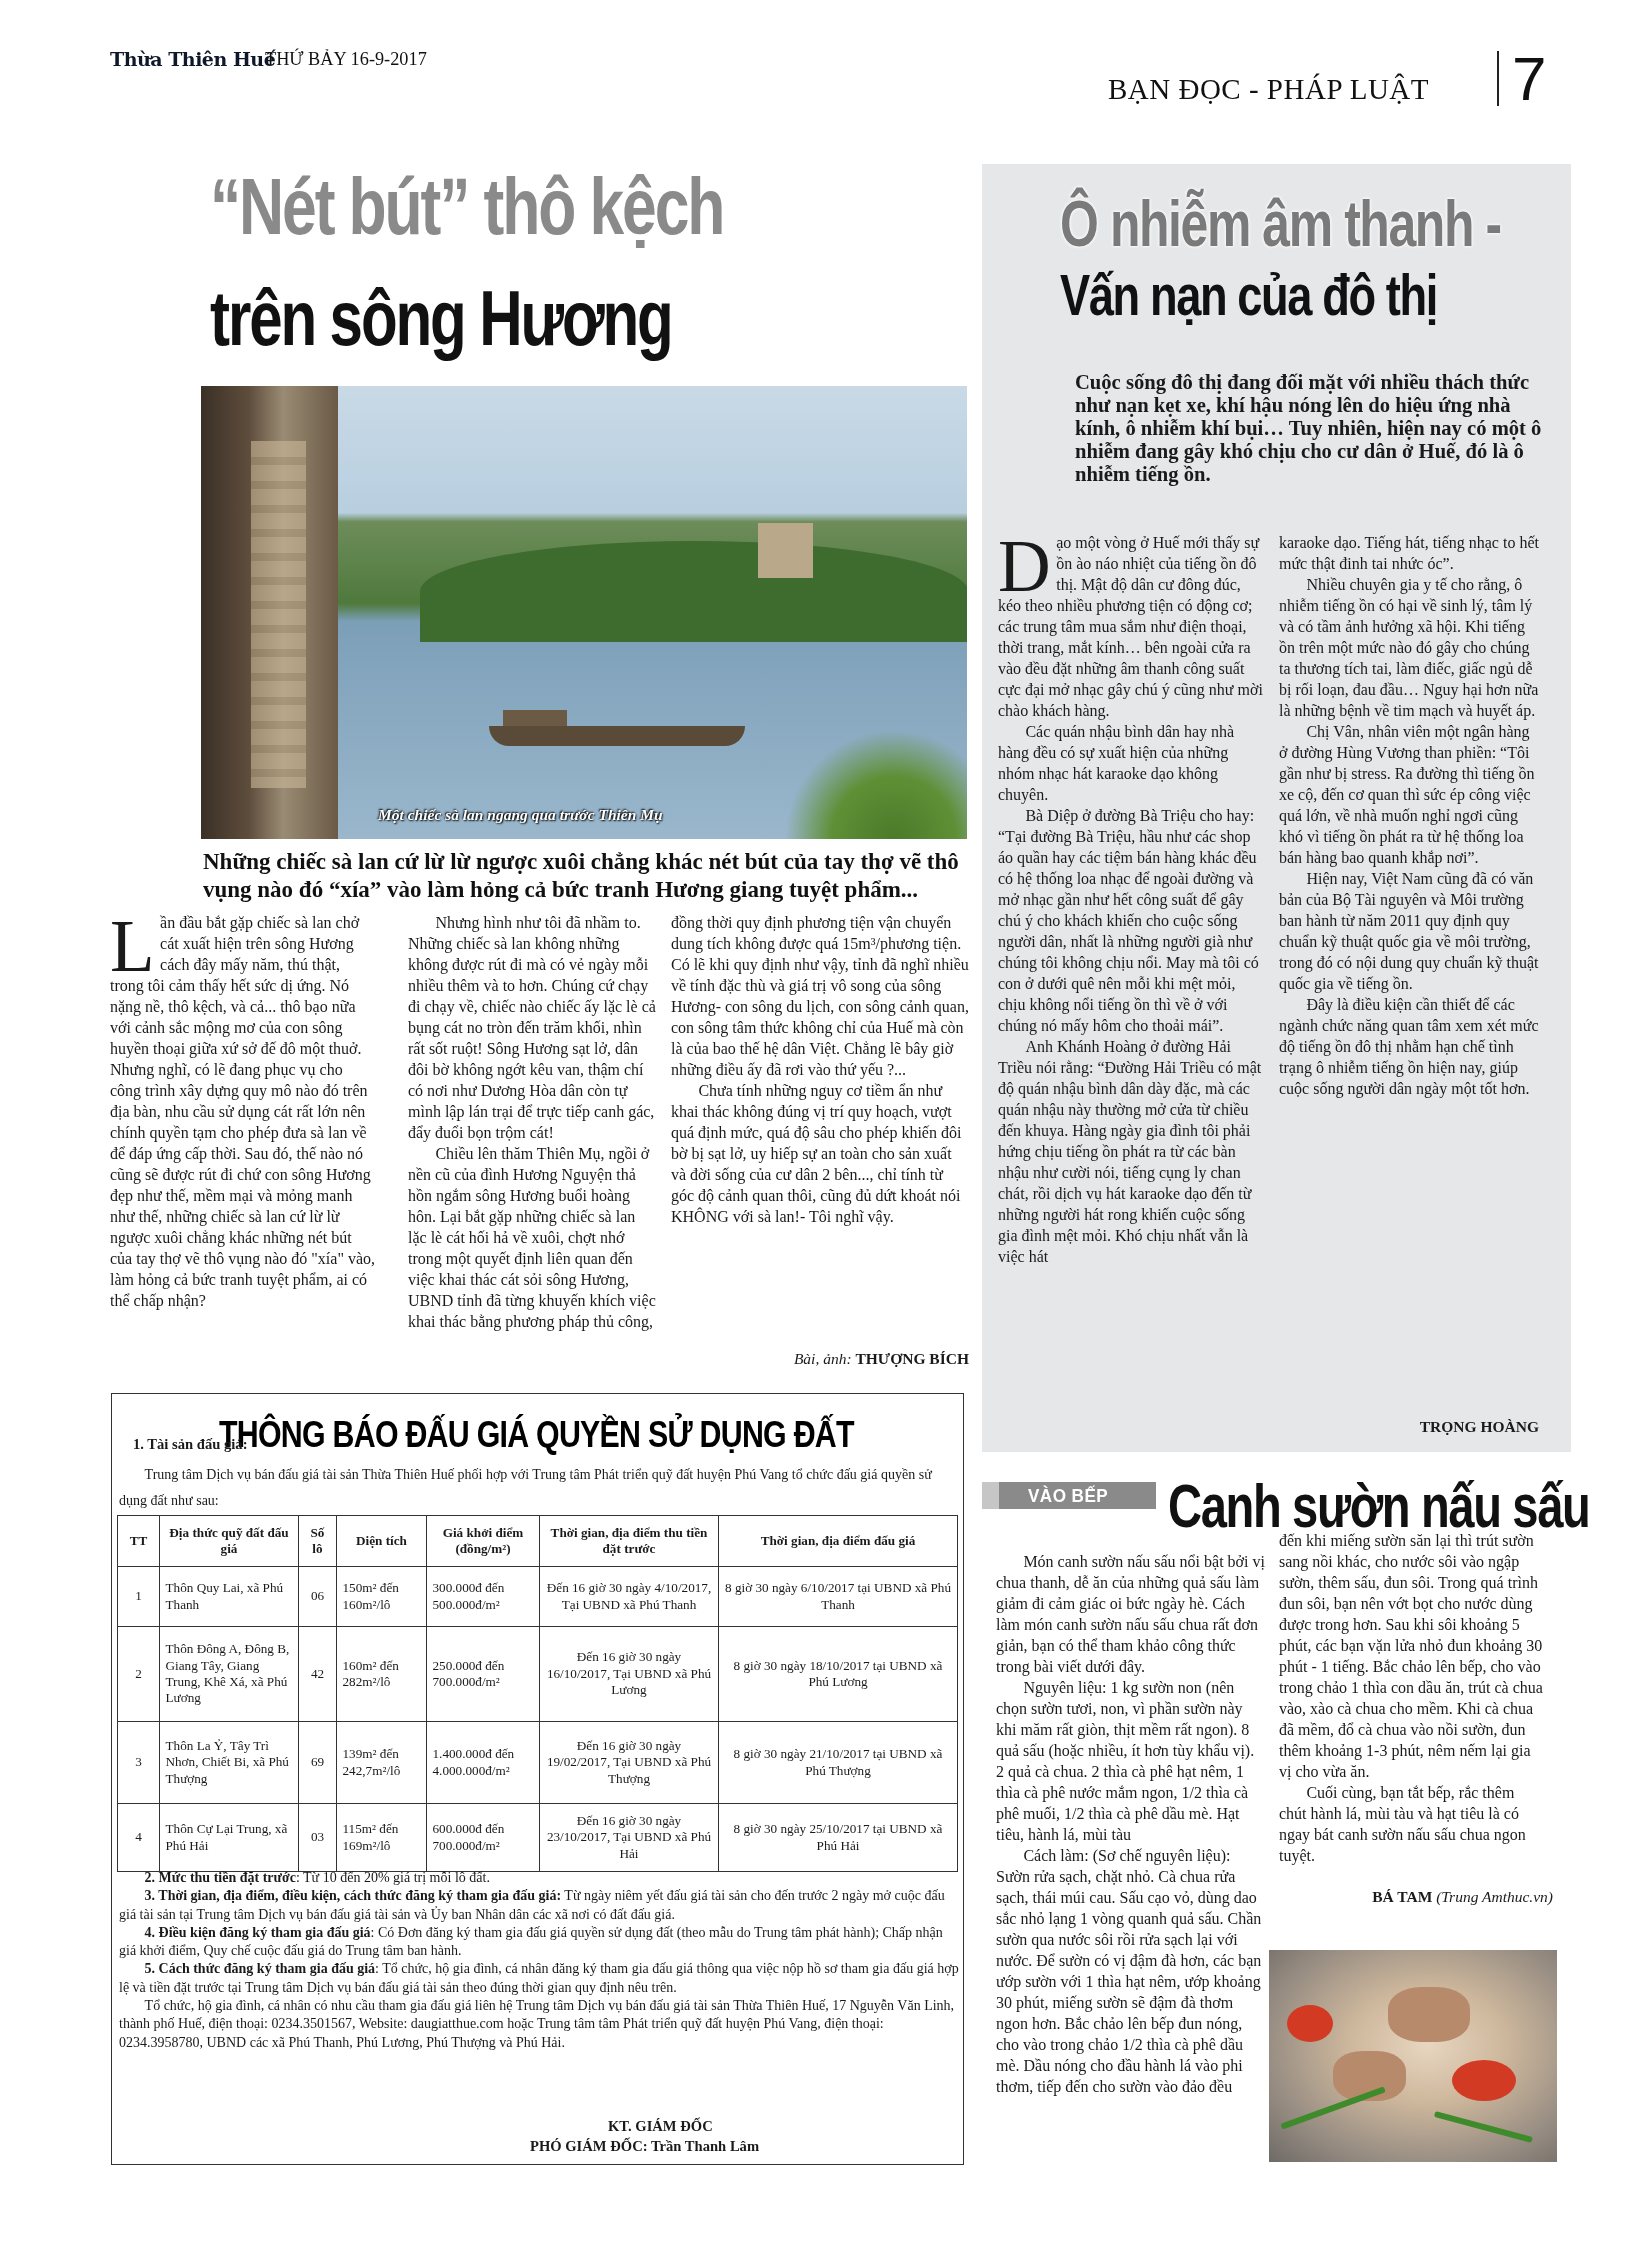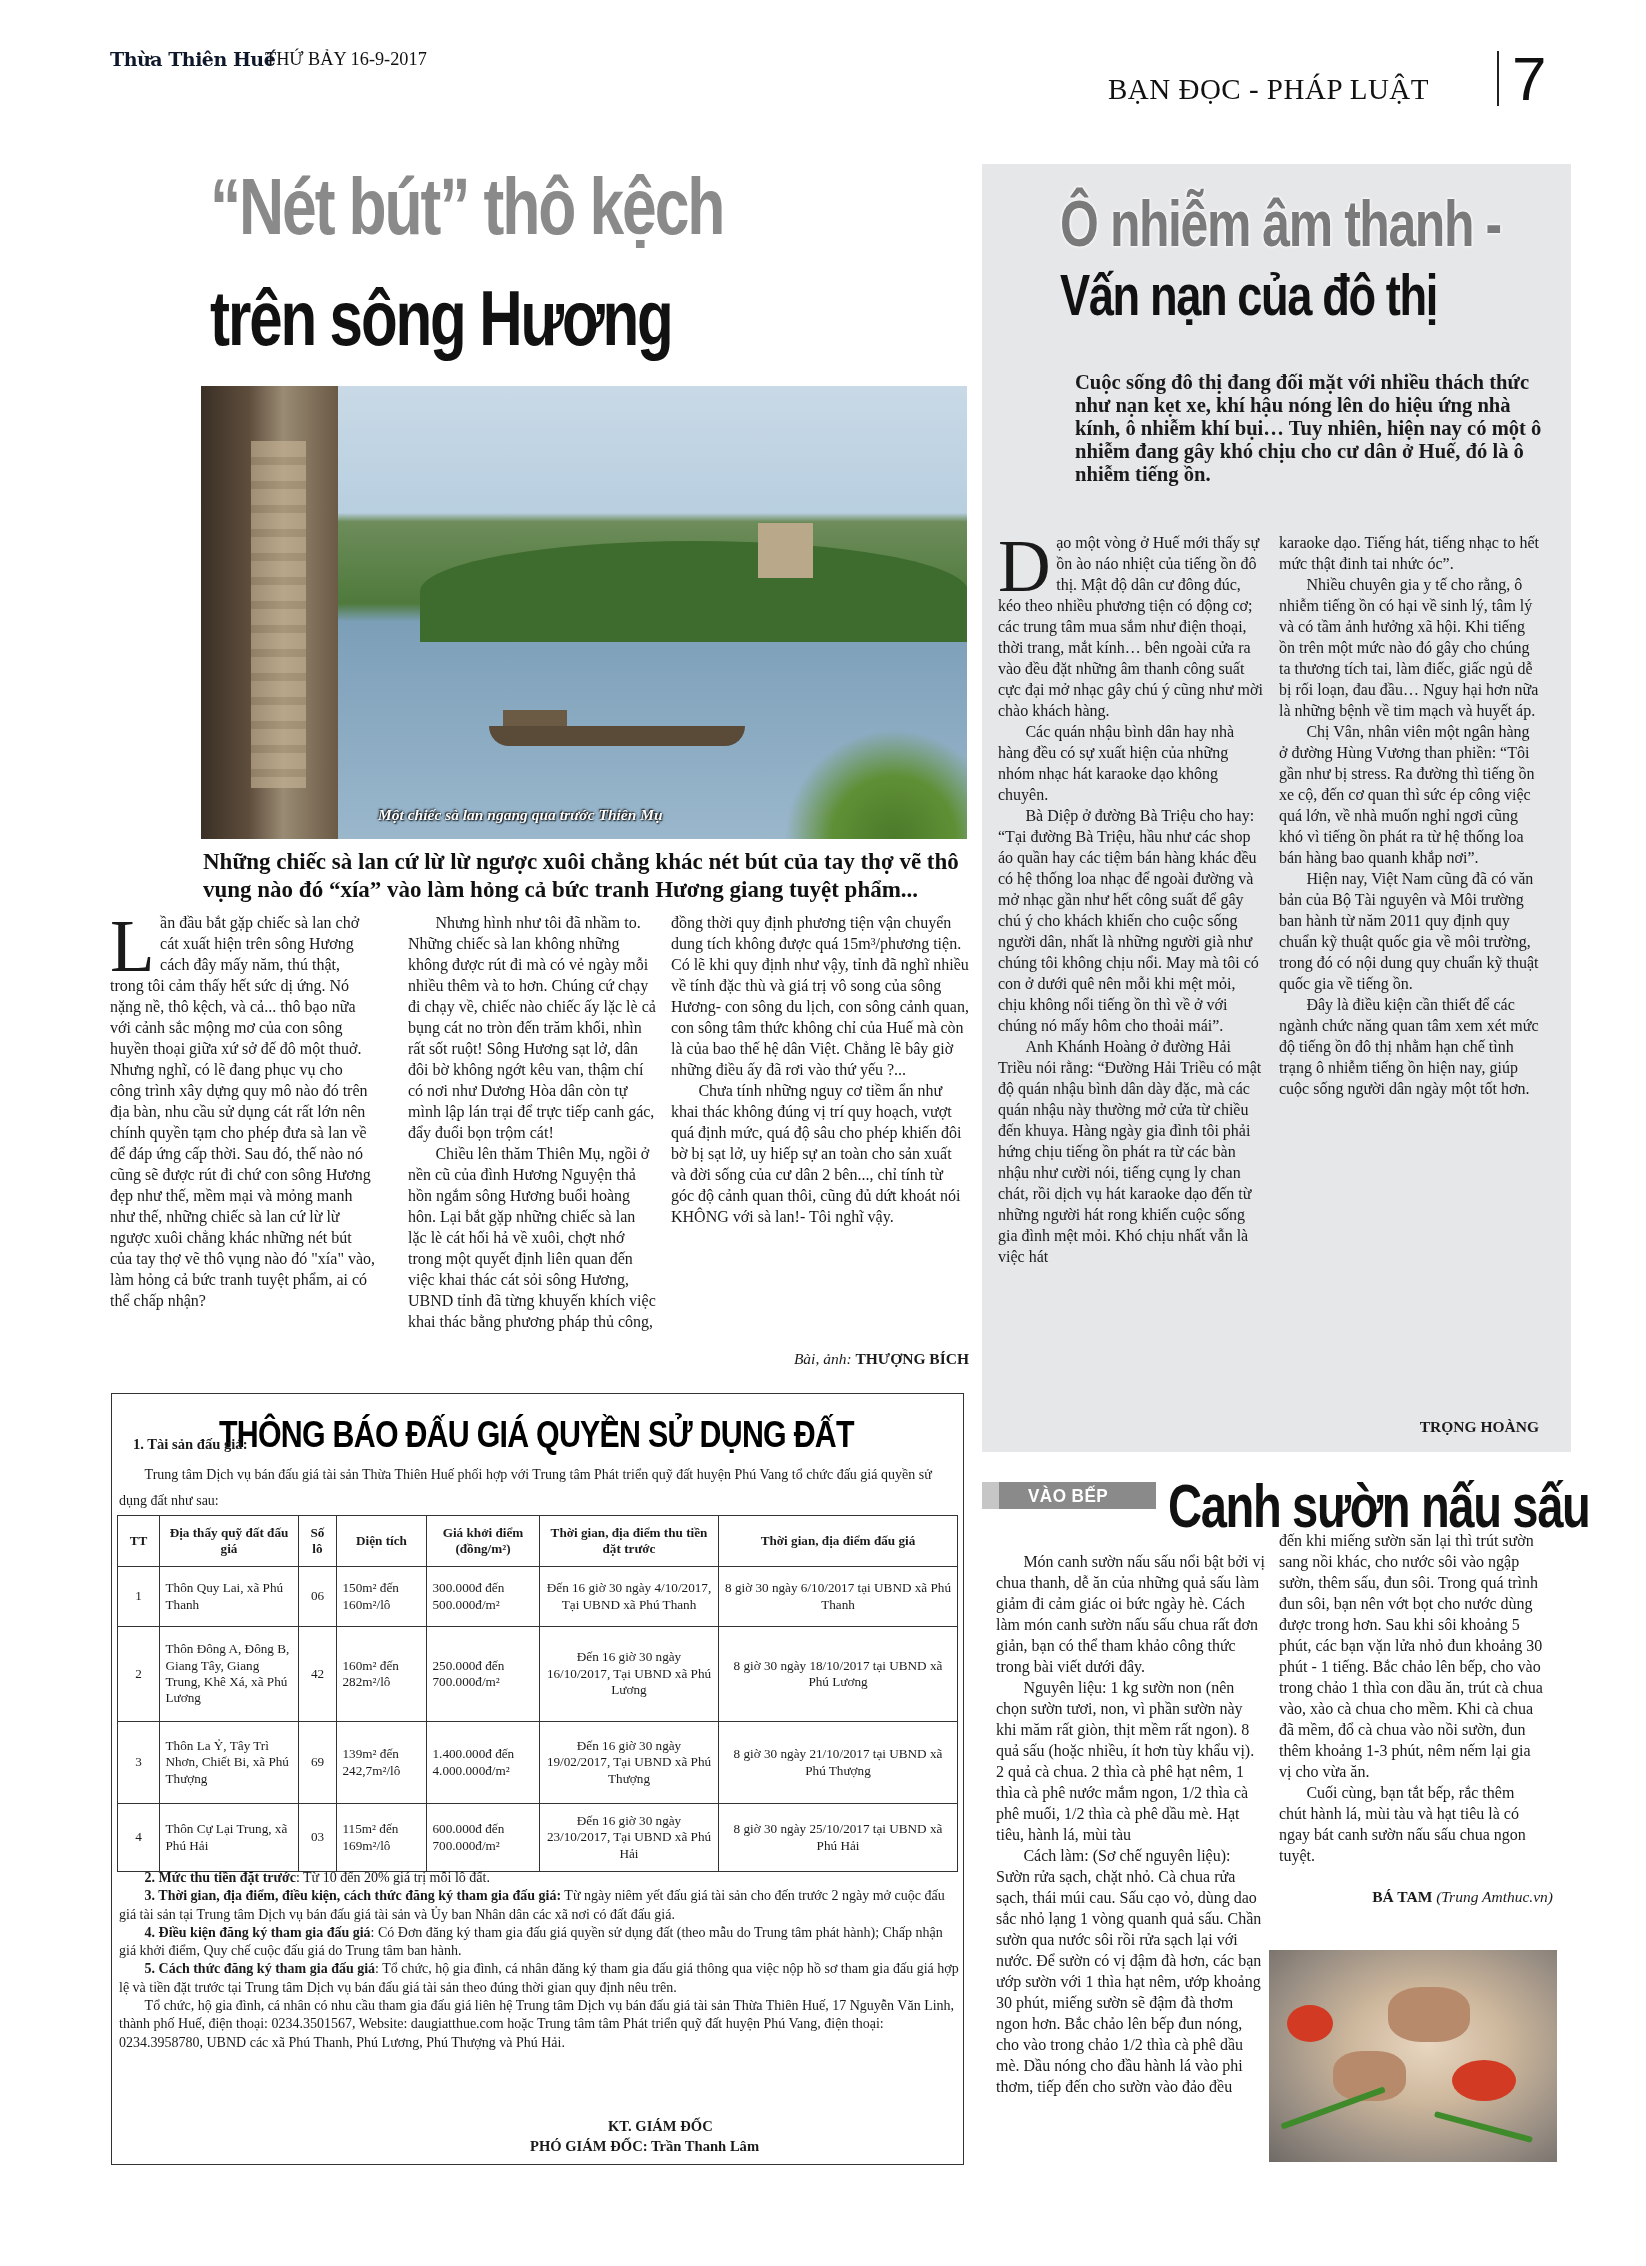--- a/index.html
+++ b/index.html
@@ -131,21 +131,21 @@
 
 <div class="abs notice"></div>
 <div class="abs notice-title">THÔNG BÁO ĐẤU GIÁ QUYỀN SỬ DỤNG ĐẤT</div>
 <div class="abs notice-intro"><span class="ind"></span><span>Trung tâm Dịch vụ bán đấu giá tài sản Thừa Thiên Huế phối hợp với Trung tâm Phát triển quỹ đất huyện Phú Vang tổ chức đấu giá quyền sử dụng đất như sau:</span></div>
 <div class="abs notice-sub">1. Tài sản đấu giá:</div>
 
 <table class="auction">
   <thead>
     <tr>
       <th style="width:42px">TT</th>
-      <th style="width:139px">Địa thấy quỹ đất đấu giá</th>
+      <th style="width:139px">Địa thức quỹ đất đấu giá</th>
       <th style="width:38px">Số lô</th>
       <th style="width:90px">Diện tích</th>
       <th style="width:113px">Giá khởi điểm (đồng/m²)</th>
       <th style="width:179px">Thời gian, địa điểm thu tiền đặt trước</th>
       <th>Thời gian, địa điểm đấu giá</th>
     </tr>
   </thead>
   <tbody>
     <tr class="r1">
       <td>1</td>

